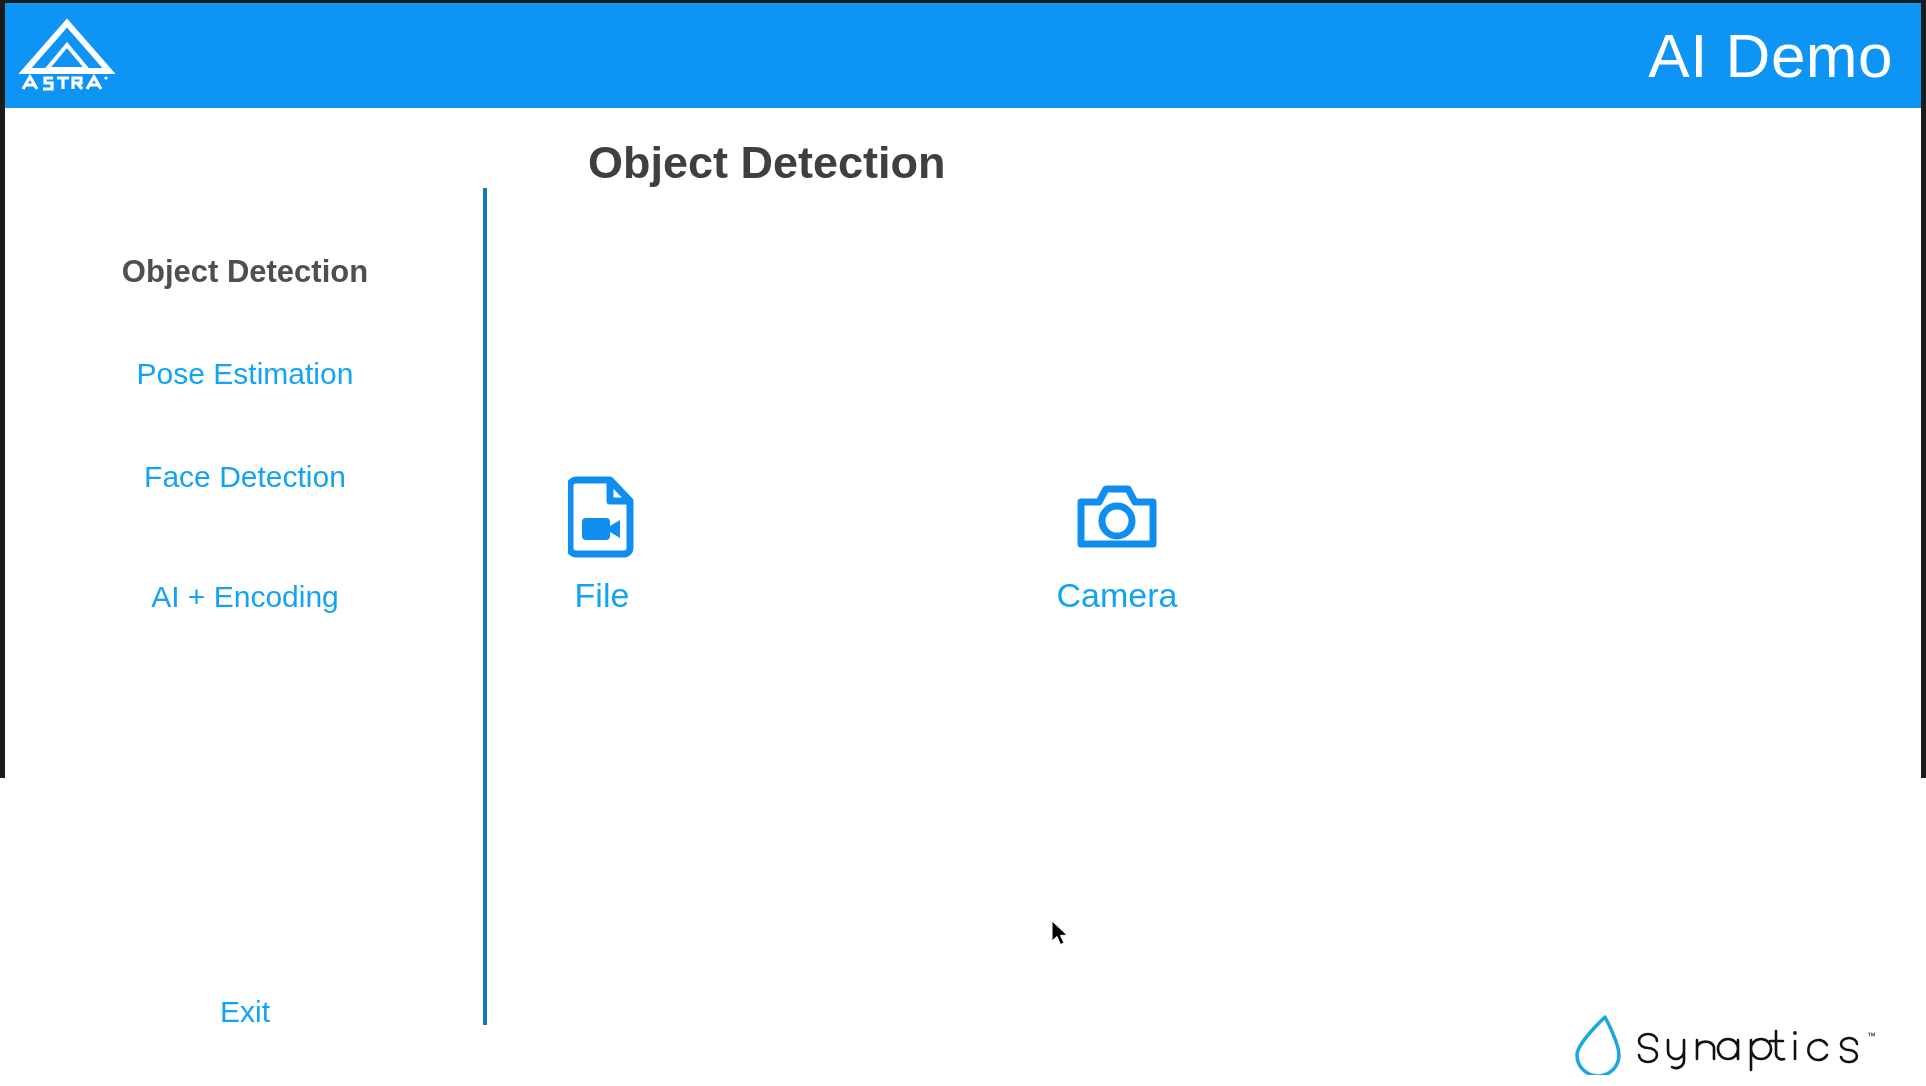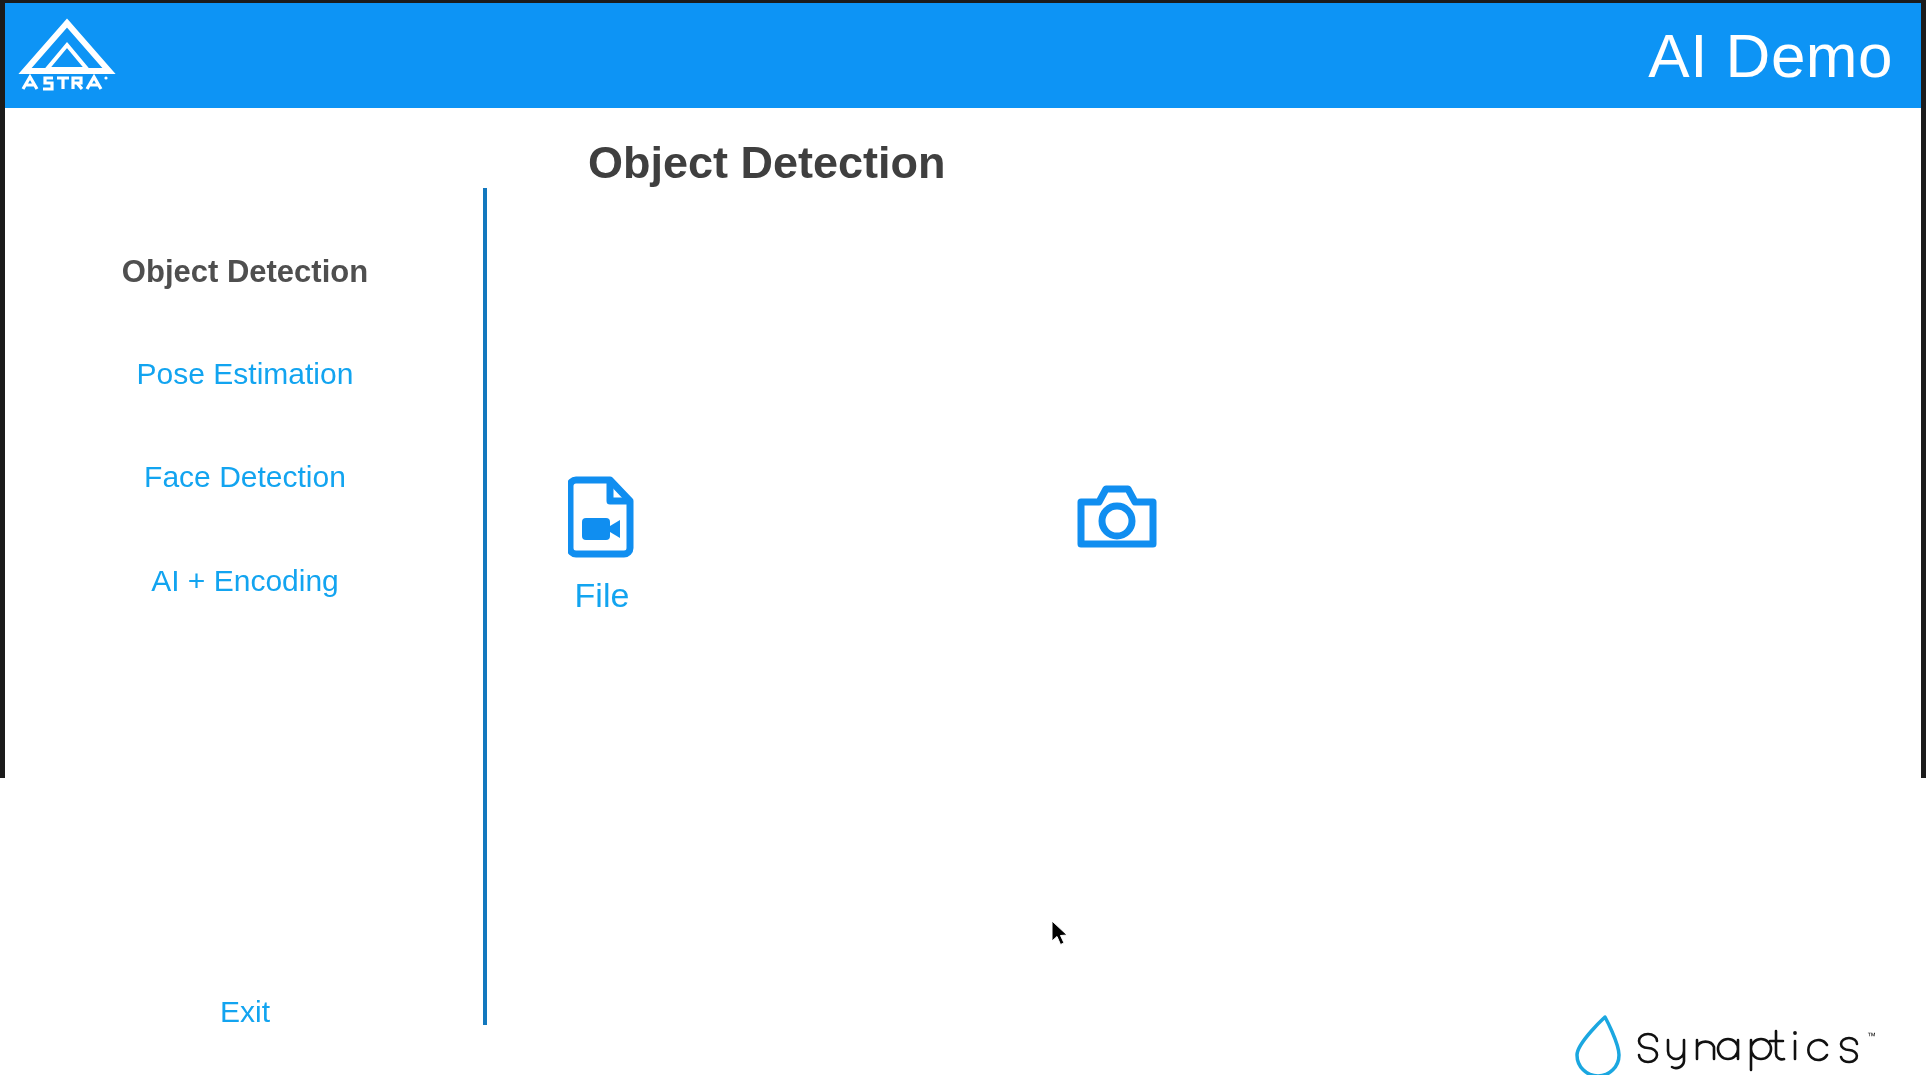--- a/index.html
+++ b/index.html
@@ -94,21 +94,21 @@
 
   .nav-item.active {
     color: #4f4f4f;
     font-weight: bold;
     font-size: 31px;
   }
 
   #nav-object-detection { top: 148px; }
   #nav-pose-estimation  { top: 251px; }
   #nav-face-detection   { top: 354px; }
-  #nav-ai-encoding      { top: 458px; }
+  #nav-ai-encoding      { top: 474px; }
 
   #nav-exit {
     position: absolute;
     top: 889px;
     width: 480px;
     text-align: center;
     color: #12a4f0;
     font-size: 30px;
     line-height: 1;
     white-space: nowrap;
@@ -245,20 +245,21 @@
         <div class="tile-label">File</div>
       </div>
 
       <div id="tile-camera" class="source-tile">
         <div class="tile-icon-wrap">
           <svg width="82" height="70" viewBox="0 0 82 70" xmlns="http://www.w3.org/2000/svg">
             <path d="M5 20 H23 L30 7 H52 L59 20 H77 V62 H5 Z" fill="none" stroke="#108ef0" stroke-width="7" stroke-linejoin="round"></path>
             <circle cx="41" cy="39" r="15" fill="none" stroke="#108ef0" stroke-width="7"></circle>
           </svg>
         </div>
+        <div class="tile-label">Camera</div>
       </div>
 
     </div>
 
     <div id="synaptics-logo">
       <svg width="336" height="62" viewBox="0 0 336 62" xmlns="http://www.w3.org/2000/svg">
 
         <path d="M34 4 C34 4 6 30 6 42 A21 21 0 0 0 48 42 C48 30 34 4 34 4 Z" fill="none" stroke="#1ba7e0" stroke-width="3.5" stroke-linejoin="round"></path>
 
         <g fill="none" stroke="#111111" stroke-width="2.6" stroke-linecap="round">

